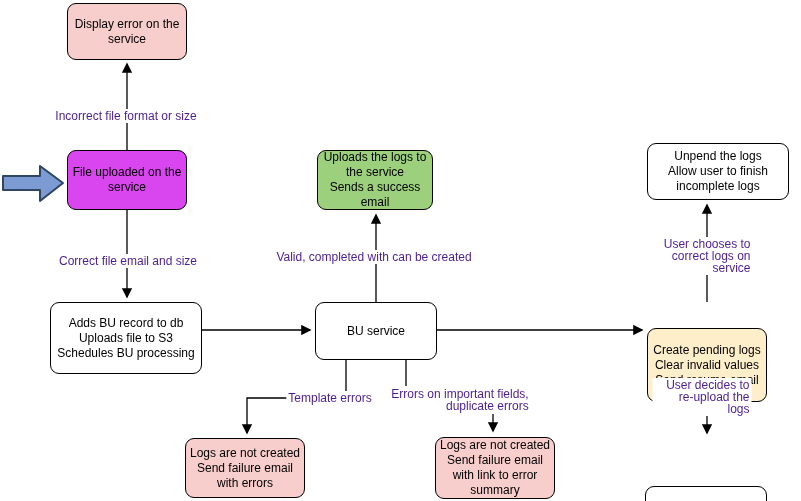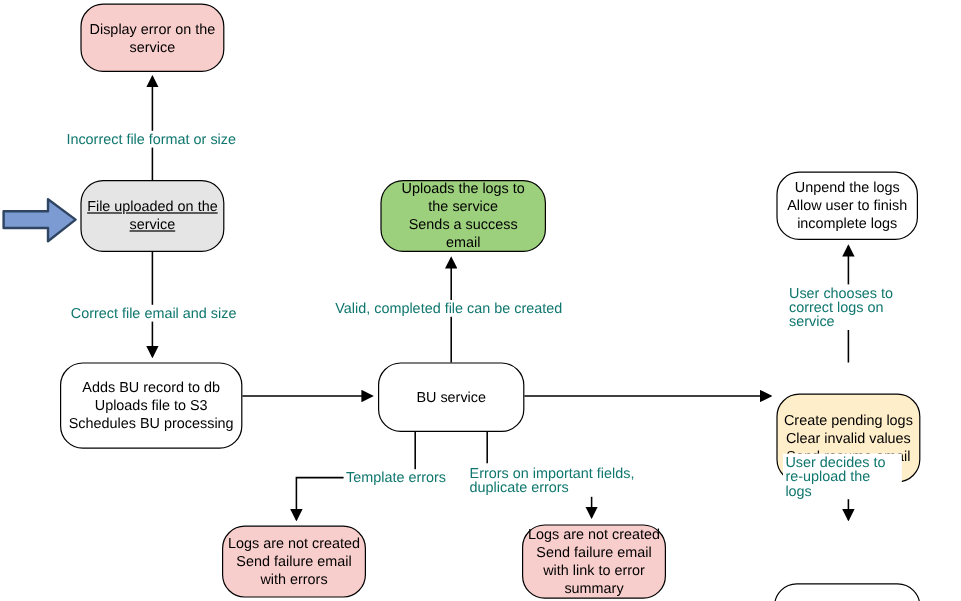--- a/index.html
+++ b/index.html
@@ -18,52 +18,52 @@
     z-index: 1;
   }
   .node {
     position: absolute;
     z-index: 2;
     display: flex;
     align-items: center;
     justify-content: center;
     text-align: center;
     border: 1.5px solid #000000;
-    border-radius: 19px;
+    border-radius: 9px;
     background: #ffffff;
     font-size: 12px;
     line-height: 15px;
     color: #000000;
     white-space: pre-line;
     padding: 2px;
   }
   .node.pink   { background: #F8CECC; }
-  .node.blue   { background: #e5e5e5; text-decoration: underline; }
+  .node.blue   { background: #d946ef; }
   .node.green  { background: #9CD07D; }
   .node.yellow { background: #FFEECA; }
 
   .edge-label {
     position: absolute;
     z-index: 3;
     transform: translate(-50%, -50%);
     background: #ffffff;
-    color: #0f766e;
+    color: #4c1d95;
     font-size: 12px;
     line-height: 12px;
     white-space: pre-line;
-    text-align: left;
+    text-align: right;
     padding: 1px 2px;
   }
   
   #n-display-error { left: 67px;  top: 3px;   width: 120px; height: 57px; }
   #n-file-uploaded { left: 67px;  top: 150px; width: 120px; height: 60px; }
   #n-adds-bu       { left: 50px;  top: 302px; width: 152px; height: 72px; }
   #n-bu-service    { left: 315px; top: 302px; width: 122px; height: 58px; }
-  #n-success       { left: 317px; top: 150px; width: 138px; height: 60px; }
-  #n-unpend        { left: 647px; top: 143px; width: 118px; height: 57px; }
+  #n-success       { left: 317px; top: 150px; width: 116px; height: 60px; }
+  #n-unpend        { left: 647px; top: 143px; width: 142px; height: 57px; }
   #n-create-pending{ left: 647px; top: 302px; width: 120px; height: 74px; margin-top: 26px; }
   #n-mark-choice   { left: 645px; top: 438px; width: 122px; height: 60px; margin-top: 48px; }
   #n-fail-errors   { left: 185px; top: 438px; width: 120px; height: 60px; }
   #n-fail-summary  { left: 435px; top: 437px; width: 120px; height: 62px; }
 
   
   #l-incorrect     { left: 126px; top: 116px; }
   #l-correct       { left: 128px; top: 261px; }
   #l-valid         { left: 374px; top: 257px; }
   #l-partial       { left: 522px; top: 329px; }
@@ -140,21 +140,21 @@
 
   <div class="node pink" id="n-fail-summary">Logs are not created
 Send failure email
 with link to error
 summary</div>
 
   <div class="edge-label" id="l-incorrect">Incorrect file format or size</div>
 
   <div class="edge-label" id="l-correct">Correct file email and size</div>
 
-  <div class="edge-label" id="l-valid">Valid, completed file can be created</div>
+  <div class="edge-label" id="l-valid">Valid, completed with can be created</div>
 
 
   <div class="edge-label" id="l-template">Template errors</div>
 
   <div class="edge-label" id="l-errors-fields">Errors on important fields,
 duplicate errors</div>
 
   <div class="edge-label" id="l-user-reupload">User decides to re-upload the logs</div>
 
   <div class="edge-label" id="l-user-correct">User chooses to correct logs on service</div>

